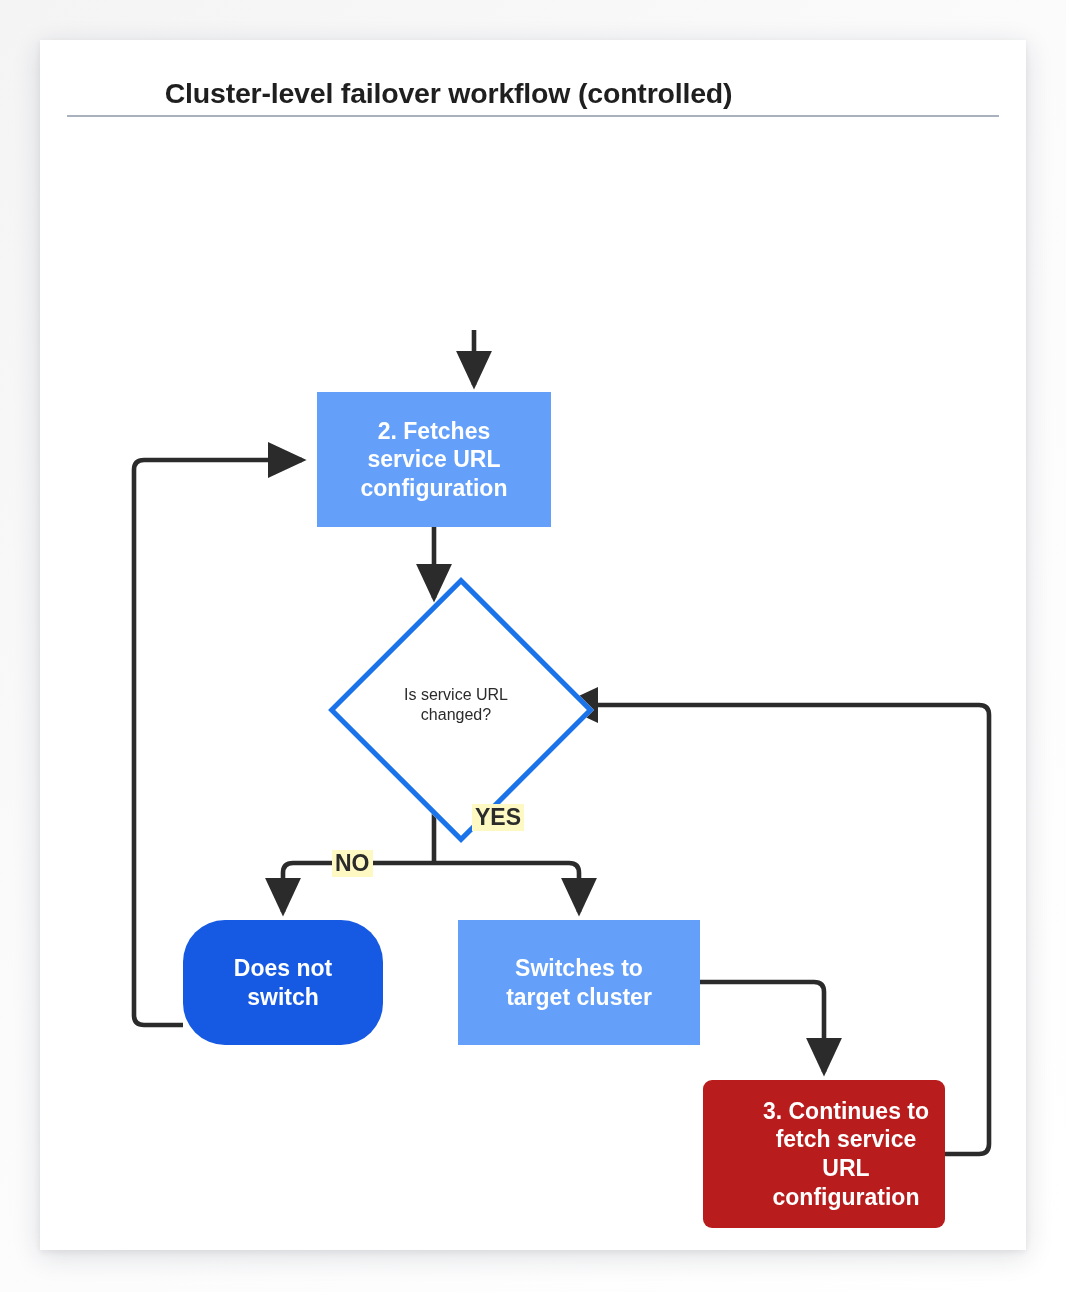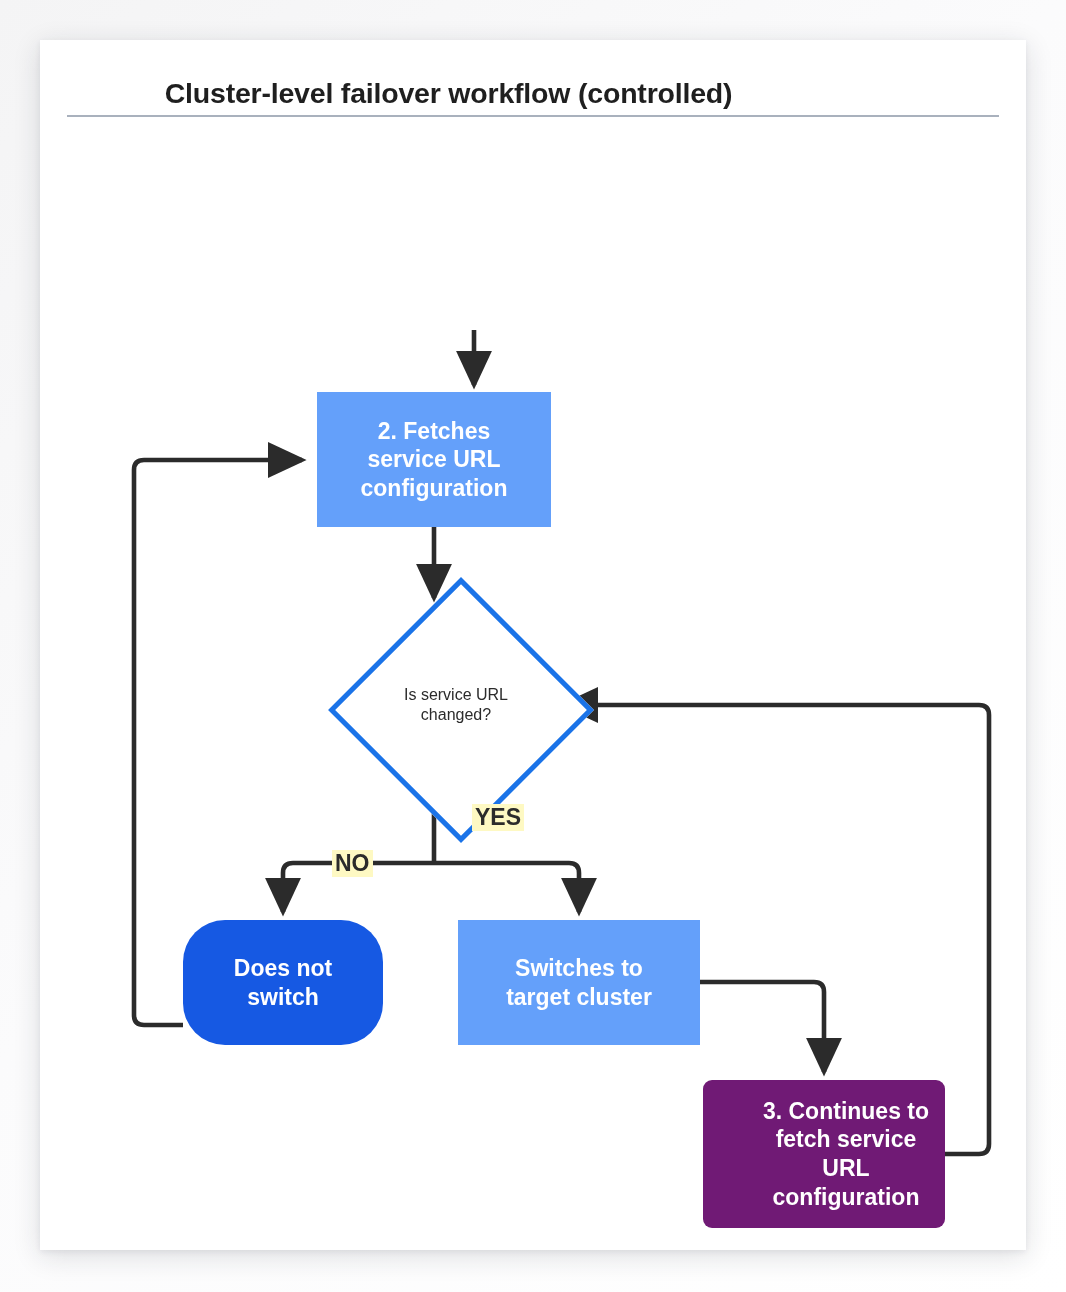--- a/index.html
+++ b/index.html
@@ -90,21 +90,21 @@
 
   .node-terminal {
     background: #1659e3;
     border-radius: 42px;
   }
   .node-process {
     background: #64a0fa;
     border-radius: 0;
   }
   .node-faded {
-    background: #701a75;
+    background: #b91c1c;
     border-radius: 9px;
     padding-left: 44px;
   }
 
   
   #node-probe {
     left: 341px;
     top: 150px;
     width: 186px;
     height: 140px;

